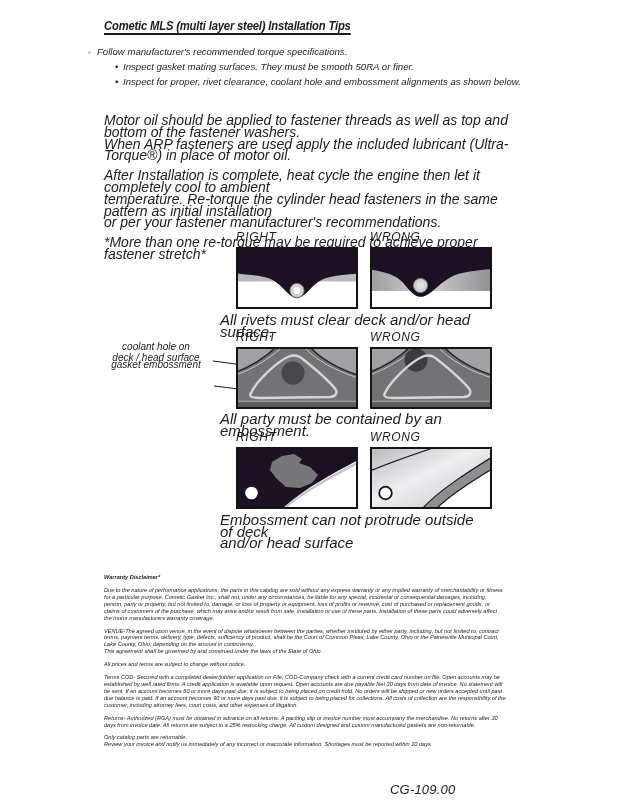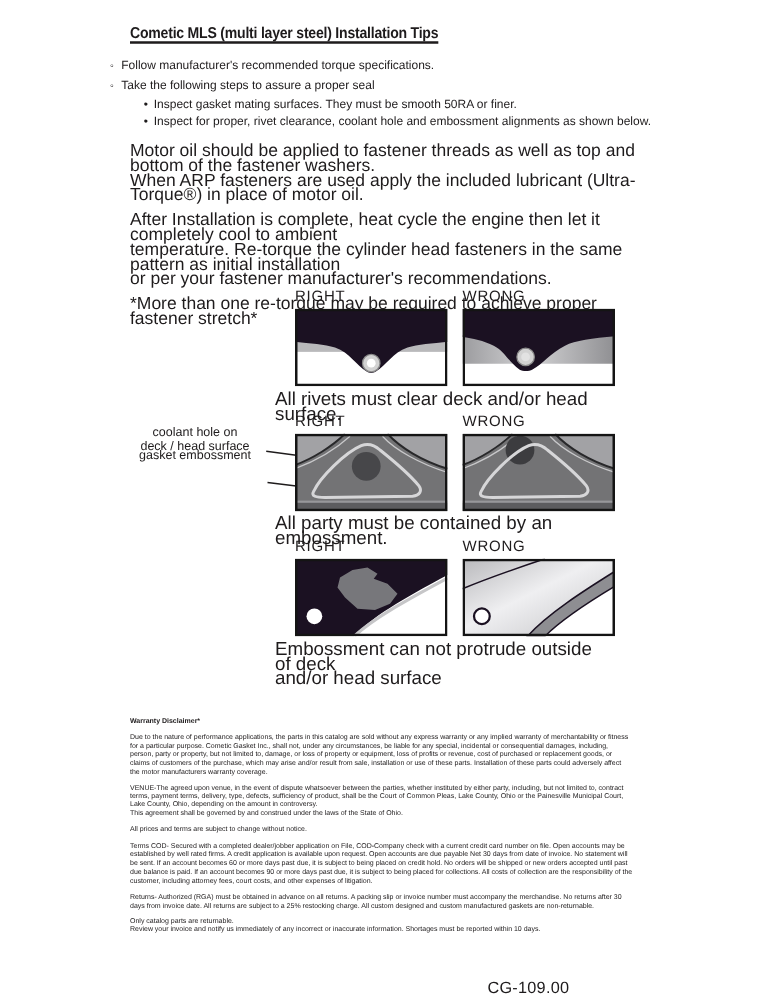--- a/index.html
+++ b/index.html
@@ -1,20 +1,20 @@
 <!DOCTYPE html>
 <html><head>
 <meta charset="utf-8">
 <style>
   * { margin:0; padding:0; box-sizing:border-box; }
   html,body { background:#e9e9e9; }
   .frame {
     position:relative; width:618px; height:800px; margin:0 auto;
     background:#ffffff; overflow:hidden;
-    font-family:"Liberation Sans", sans-serif; color:#1e1b1c;
+    font-family:"Liberation Sans", sans-serif; color:#1e1b1c;font-style:italic;
   }
   .pre { white-space:pre-line; }
 
   
   .title {
     position:absolute; left:104px; top:19px;
     font-size:12.5px; font-weight:bold; letter-spacing:-0.2px;
     text-decoration:underline; text-underline-offset:3px; text-decoration-thickness:1.5px;
     transform:scaleX(0.9); transform-origin:left top; white-space:nowrap;
   }
@@ -57,21 +57,20 @@
 </style>
 </head>
 <body>
 
 <div class="frame">
 
   <h1 class="title">Cometic MLS (multi layer steel) Installation Tips</h1>
 
   <div class="tips">
     <div class="tip"><span class="m">◦</span><span>Follow manufacturer's recommended torque specifications.</span></div>
-    <div class="tip"><span class="m">◦</span><span>Take the following steps to assure a proper seal</span></div>
     <div class="tip sub"><span class="m2">•</span><span>Inspect gasket mating surfaces.  They must be smooth 50RA or finer.</span></div>
     <div class="tip sub"><span class="m2">•</span><span>Inspect for proper, rivet clearance, coolant hole and embossment alignments as shown below.</span></div>
   </div>
 
   <div class="diesel">
     <p class="pre">Motor oil should be applied to fastener threads as well as top and bottom of the fastener washers.
 When ARP fasteners are used apply the included lubricant (Ultra-Torque®) in place of motor oil.</p>
     <p class="pre">After Installation is complete, heat cycle the engine then let it completely cool to ambient
 temperature. Re-torque the cylinder head fasteners in the same pattern as initial installation
 or per your fastener manufacturer's recommendations.</p>

